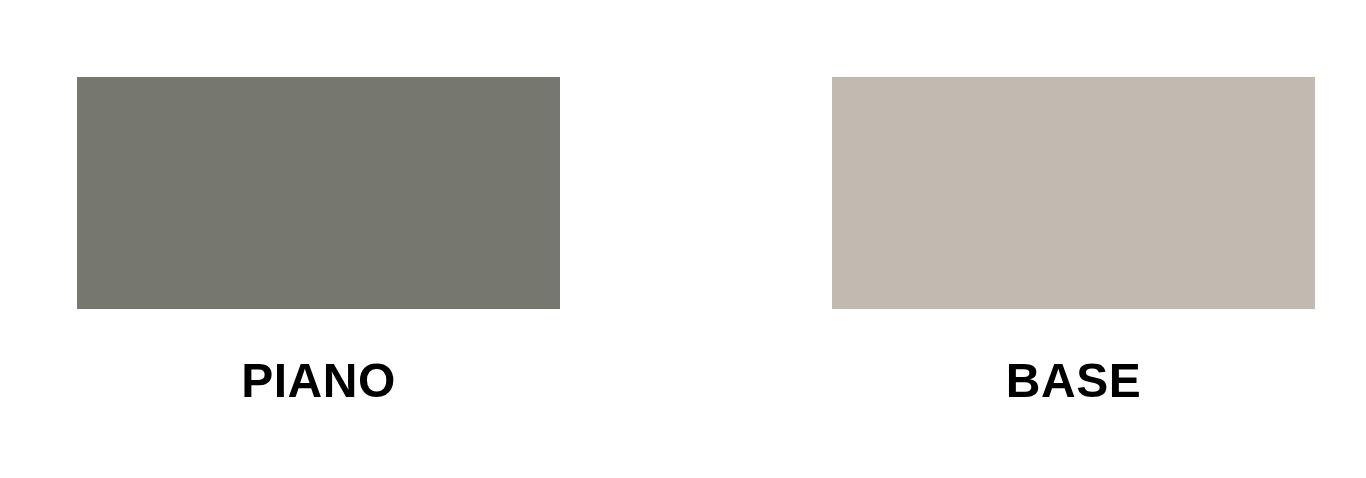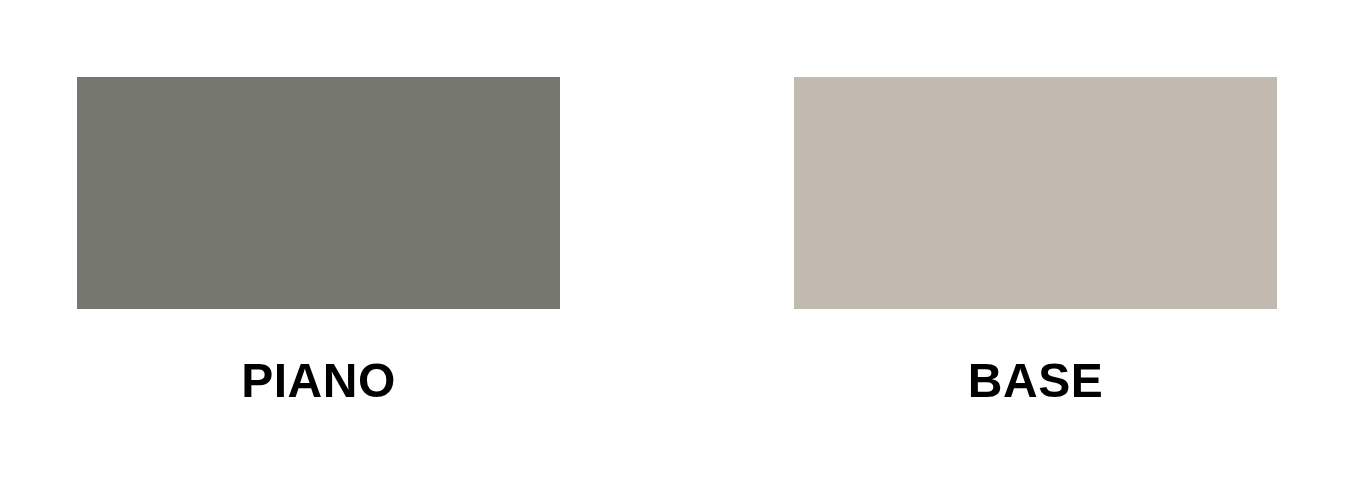--- a/index.html
+++ b/index.html
@@ -19,21 +19,21 @@
     width: 1366px;
     height: 478px;
     background: #FFFFFF;
   }
   .swatch-group {
     position: absolute;
     top: 77px;
     width: 483px;
   }
   .swatch-group.left  { left: 77px; }
-  .swatch-group.right { left: 794px; }
+  .swatch-group.right { left: 832px; }
 
   .swatch-chip {
     width: 483px;
     height: 232px;
     display: block;
     border: 0;
   }
 
   .swatch-label {
     display: block;

